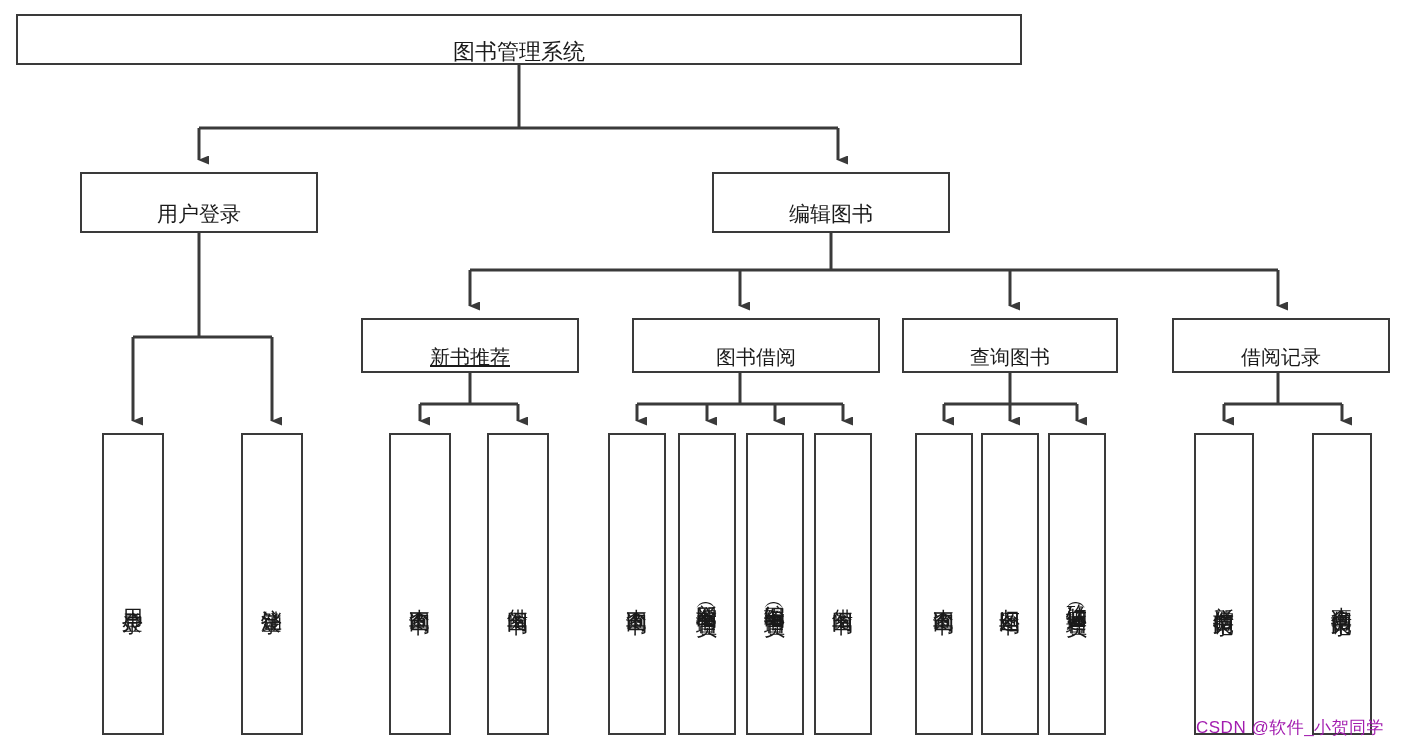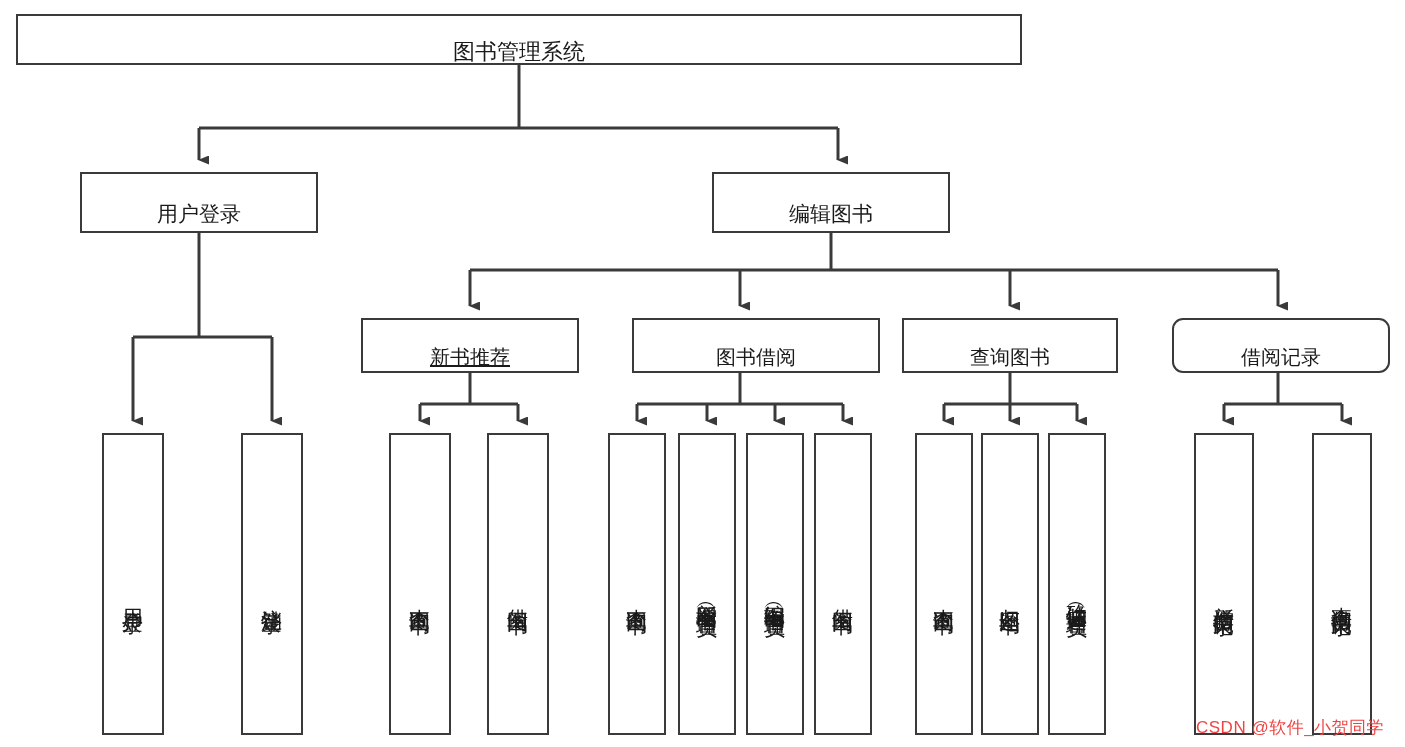--- a/index.html
+++ b/index.html
@@ -59,21 +59,21 @@
     text-orientation: upright;
     font-size: 21px;
     letter-spacing: 2px;
     line-height: 1;
     white-space: normal;
     max-height: 270px;
   }
   .watermark {
     position: absolute;
     font-size: 17px;
-    color: #ef4444;
+    color: #a21caf;
     letter-spacing: 0.5px;
     white-space: nowrap;
     user-select: none;
   }
 </style>
 </head>
 <body>
 
 <div id="canvas">
 
@@ -140,21 +140,21 @@
 
   <div class="node node-l2" style="left:361px; top:318px; width:218px; height:55px;text-decoration:underline;">
     <span class="label">新书推荐</span>
   </div>
   <div class="node node-l2" style="left:632px; top:318px; width:248px; height:55px;">
     <span class="label">图书借阅</span>
   </div>
   <div class="node node-l2" style="left:902px; top:318px; width:216px; height:55px;">
     <span class="label">查询图书</span>
   </div>
-  <div class="node node-l2" style="left:1172px; top:318px; width:218px; height:55px;border-radius:11px;">
+  <div class="node node-l2" style="left:1172px; top:318px; width:218px; height:55px;">
     <span class="label">借阅记录</span>
   </div>
 
   <div class="node node-leaf" style="left:102px; top:433px; width:62px; height:302px;">
     <span class="label">用户登录</span>
   </div>
   <div class="node node-leaf" style="left:241px; top:433px; width:62px; height:302px;">
     <span class="label">注销登录</span>
   </div>
 

